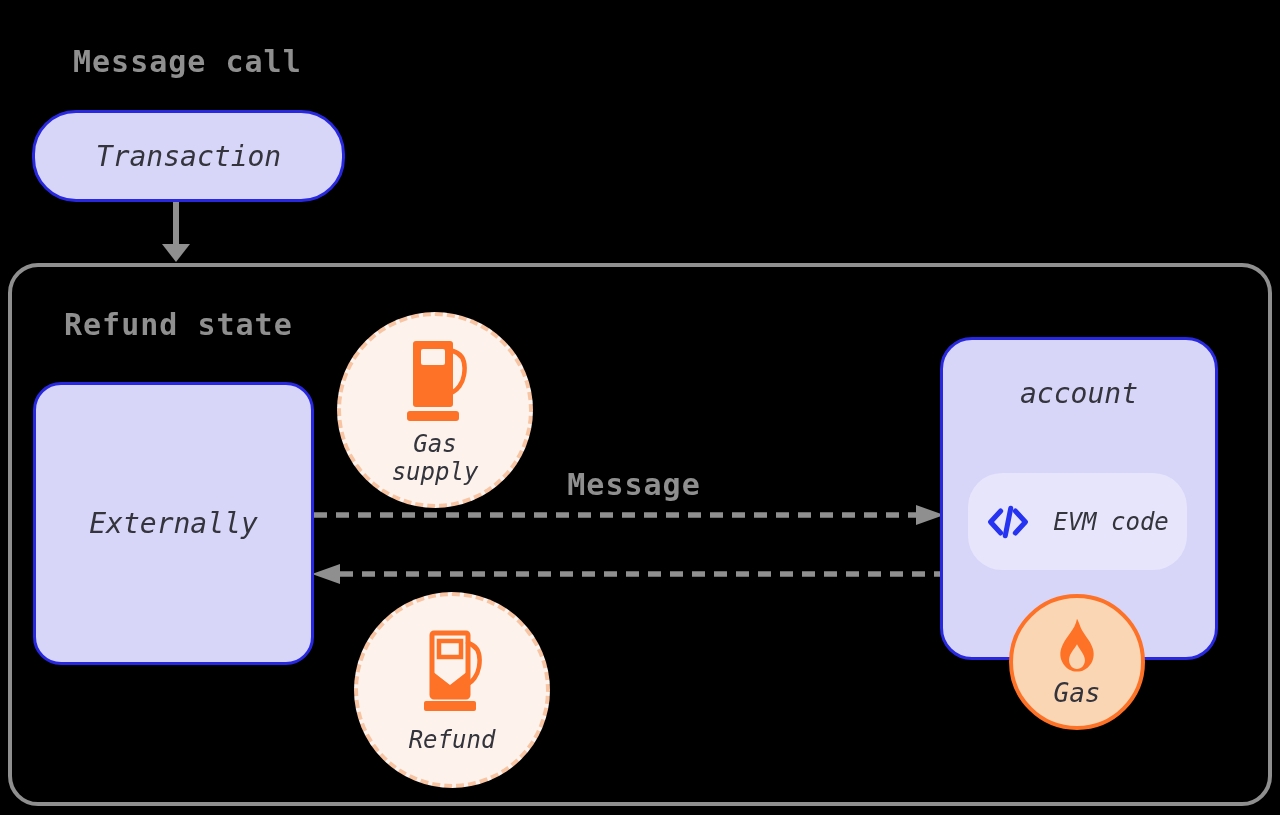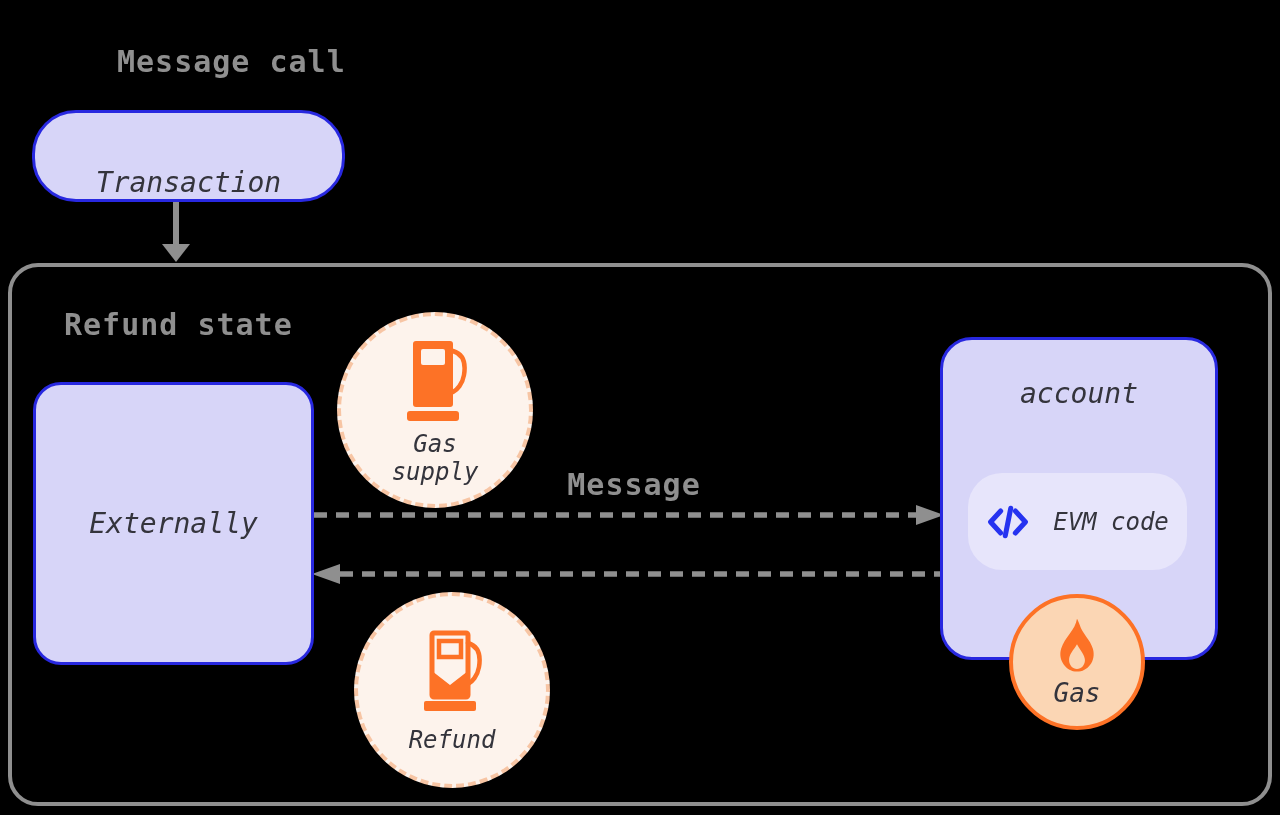--- a/index.html
+++ b/index.html
@@ -12,21 +12,21 @@
   .heading{
     font-weight:bold;font-size:30px;letter-spacing:1px;
     color:var(--gray,#8f8f8f);white-space:nowrap;
   }
   .ital{font-style:italic;color:var(--ink,#34343c);}
   
   .transaction-box{
     left:32px;top:110px;width:313px;height:92px;
     background:var(--lavender,#d7d5f8);
     border:3px solid var(--blue,#2828e0);border-radius:44px;
-    display:flex;align-items:flex-end;justify-content:center;
+    display:flex;align-items:center;justify-content:center;
     font-size:28px;z-index:2;
   }
   .world-state{
     left:8px;top:263px;width:1264px;height:543px;
     border:4px solid var(--gray,#8f8f8f);border-radius:30px;
     background:transparent;z-index:0;
   }
   .ws-label{left:64px;top:307px;z-index:2;}
   .eoa-box{
     left:33px;top:382px;width:281px;height:283px;
@@ -76,21 +76,21 @@
   .fill-gray{fill:var(--gray,#8f8f8f);}
   .stroke-gray{stroke:var(--gray,#8f8f8f);fill:none;}
   .stroke-blue{stroke:var(--icon-blue,#2633f0);fill:none;}
   .arrow{z-index:1;}
 </style>
 </head>
 <body>
 
 <div id="stage">
 
-  <div class="abs heading" style="left:73px;top:44px;margin-left:44px;">Message call</div>
+  <div class="abs heading" style="left:73px;top:44px;">Message call</div>
 
   <div class="abs transaction-box">
     <span class="ital">Transaction</span>
   </div>
 
   <svg class="abs arrow" style="left:159px;top:202px;" width="34" height="62" viewBox="0 0 34 62">
     <rect x="14" y="0" width="6" height="44" class="fill-gray"></rect>
     <polygon points="3,42 31,42 17,60" class="fill-gray"></polygon>
   </svg>
 

